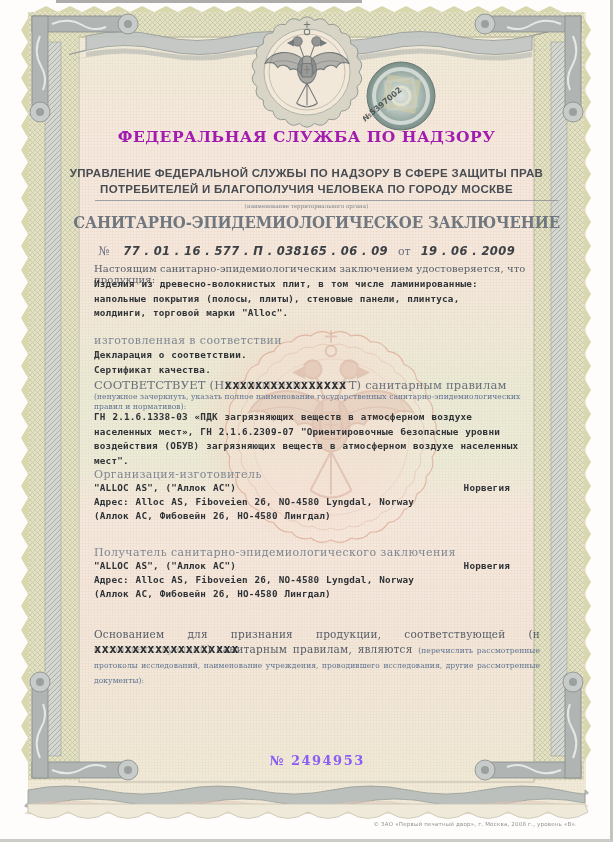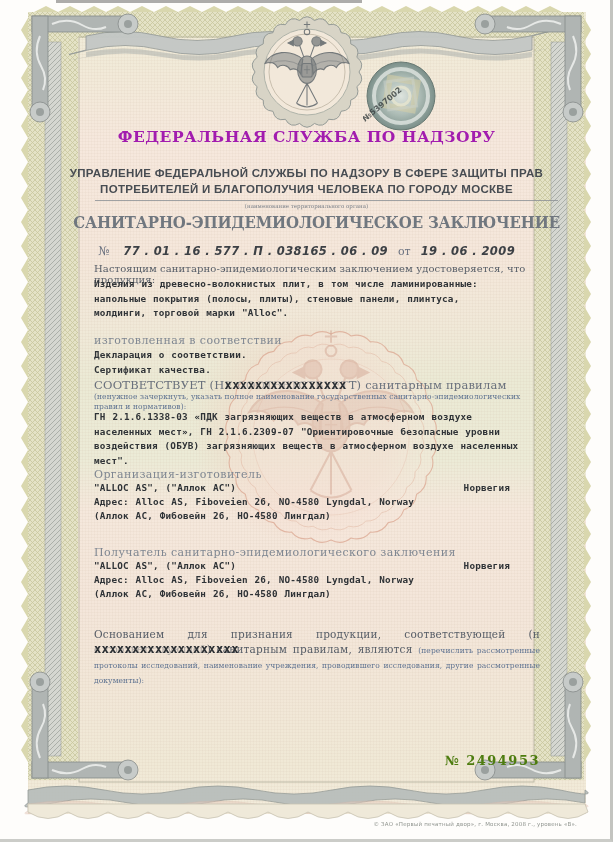--- a/index.html
+++ b/index.html
@@ -48,21 +48,21 @@
   .rec-label{top:546px}
   .rec-name{top:559px}
   .rec-addr1{top:573px}
   .rec-addr2{top:587px}
   .basis-para{top:627px;font:400 10.5px "DejaVu Serif",serif;color:#555c66;line-height:15px;letter-spacing:.2px;word-spacing:1.5px;text-align:justify}
   .basis-note{font:400 7.5px "DejaVu Serif",serif;color:#5f7391;letter-spacing:.1px;word-spacing:.5px}
   .basis-docs{top:672px;line-height:14.8px}
   .strike{position:relative;display:inline-block;white-space:nowrap}
   .strike-under{opacity:.5}
   .strike-x{position:absolute;left:0;top:0;font-family:"DejaVu Sans Mono",monospace;font-weight:700;font-size:12px;letter-spacing:.4px;color:#2b2f33;white-space:nowrap}
-  .blank-number{top:753px;text-align:right;font:700 13px "DejaVu Serif",serif;color:#4d7c0f;letter-spacing:1.5px}
+  .blank-number{top:753px;text-align:center;font:700 13px "DejaVu Serif",serif;color:#8b5cf6;letter-spacing:1.5px}
   .fineprint{position:absolute;top:821px;right:36px;font:400 5.5px "DejaVu Sans",sans-serif;color:#90958f;letter-spacing:.2px;z-index:2}
 </style>
 </head>
 <body>
 
 <div class="sheet"></div>
 <div class="artifact-top"></div>
 <div class="parchment"></div>
 
 <svg id="decor" width="613" height="842" viewBox="0 0 613 842" aria-hidden="true">

